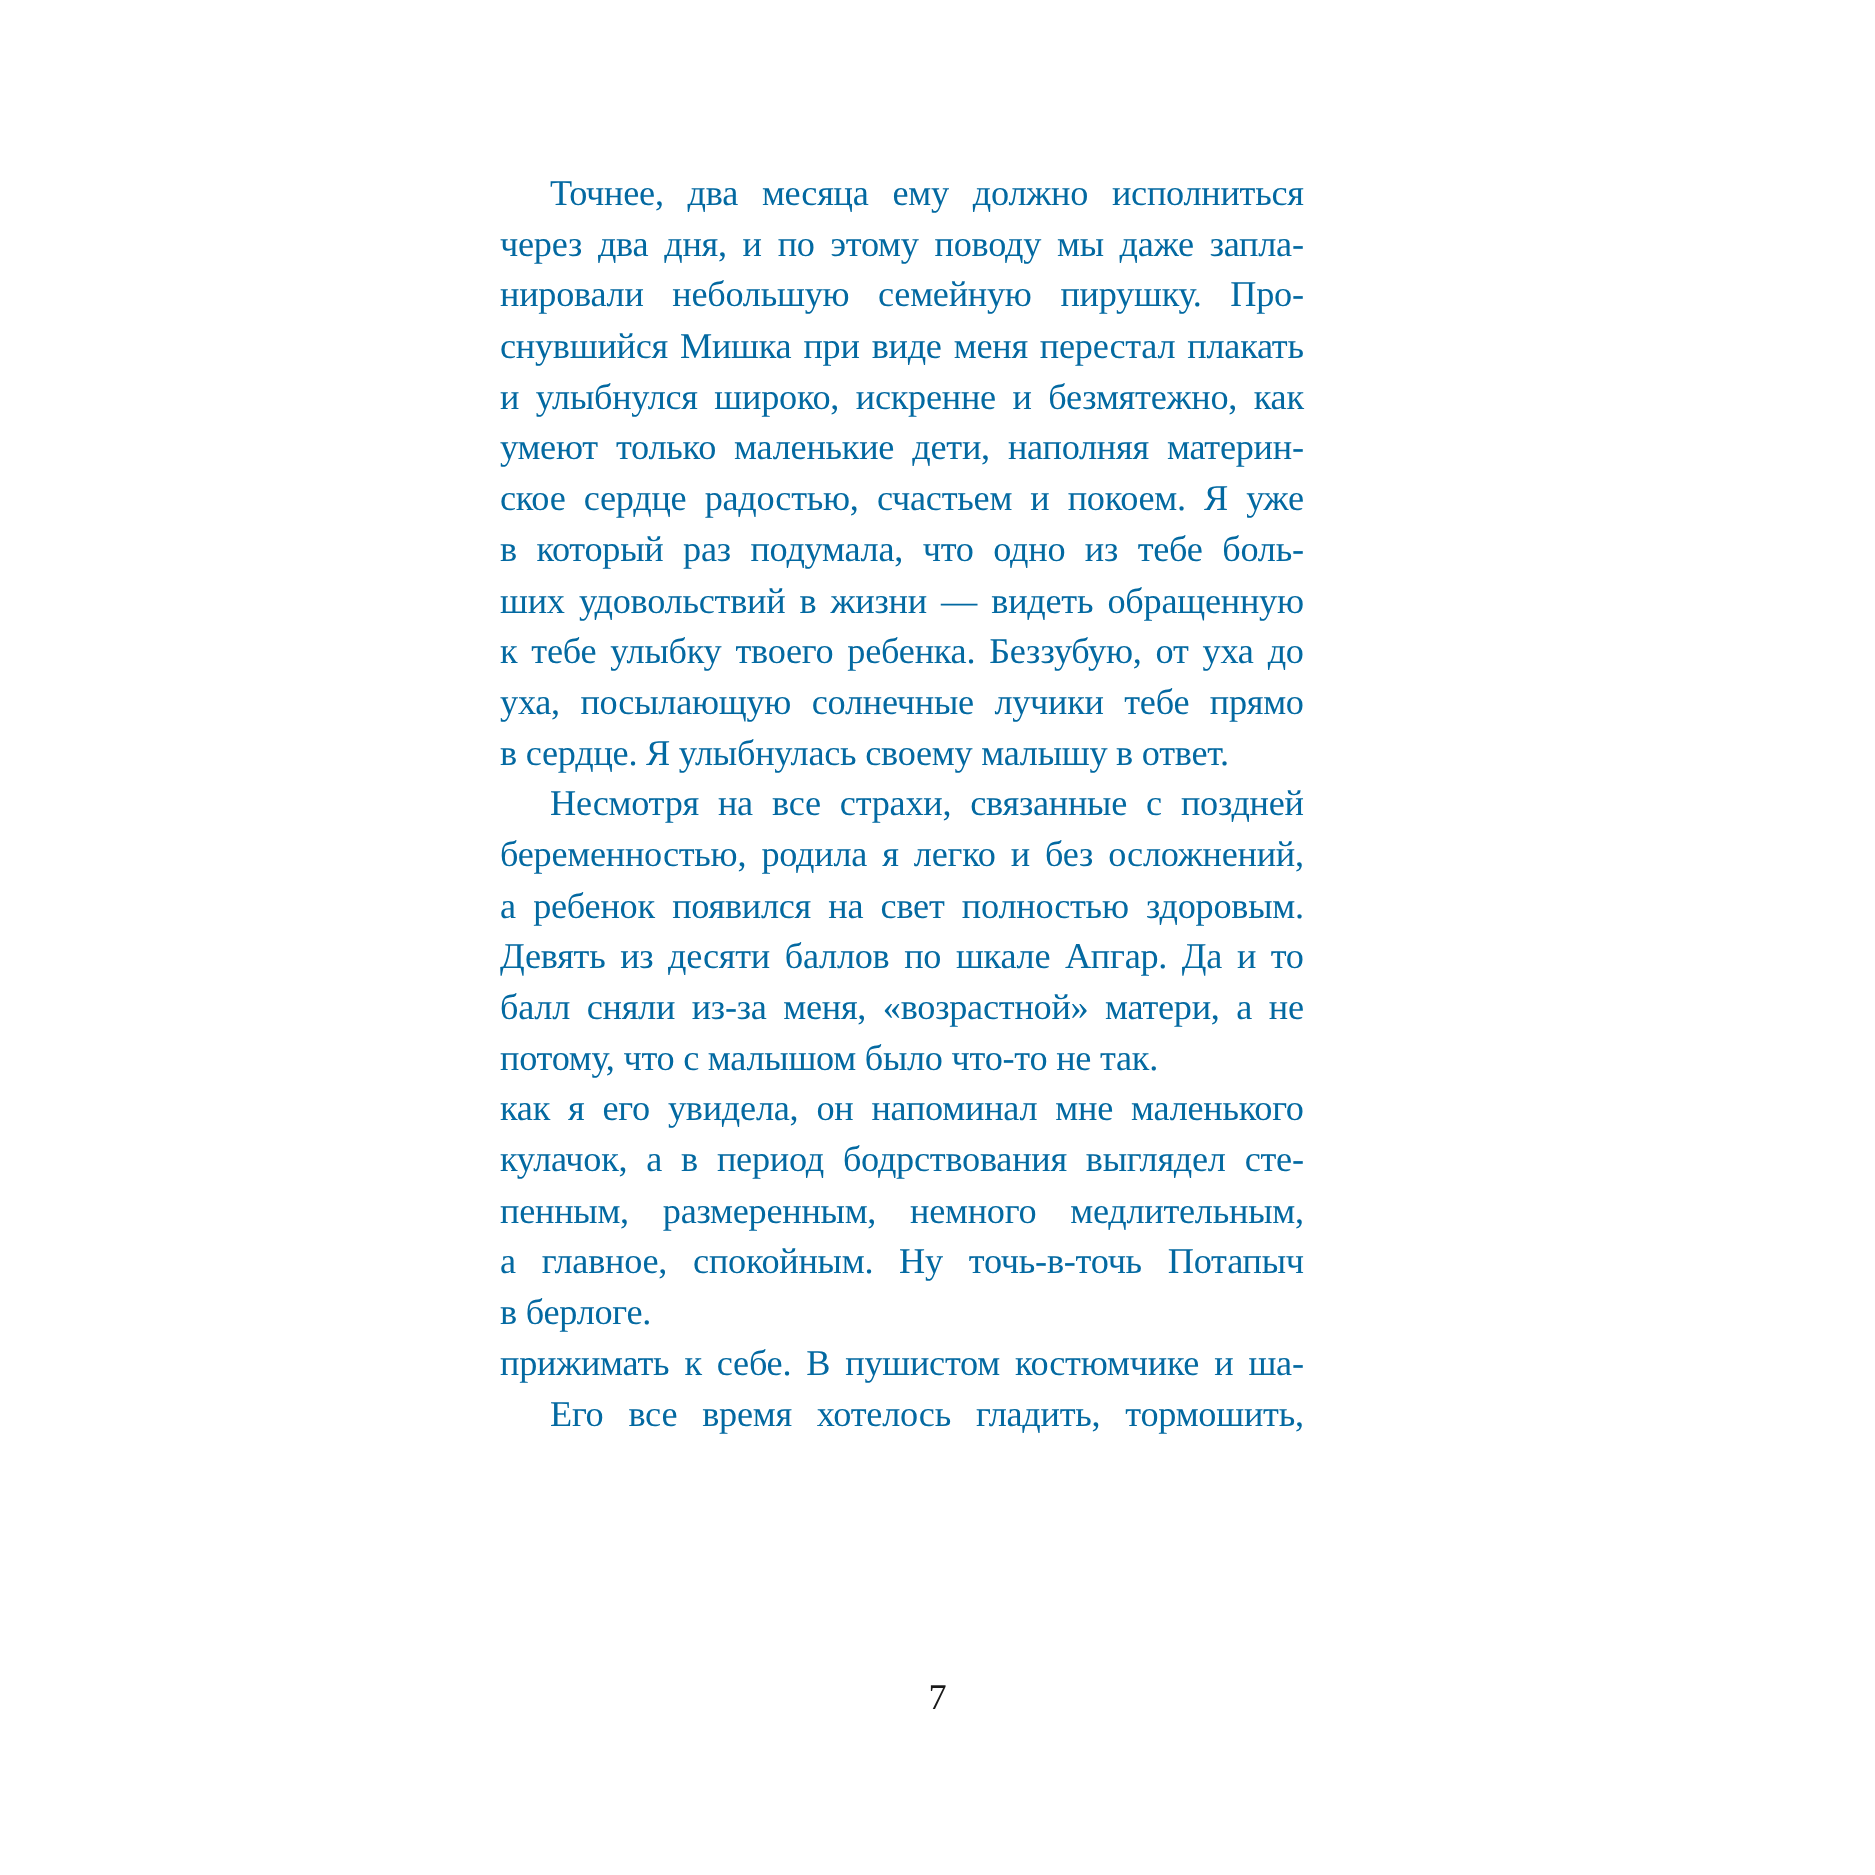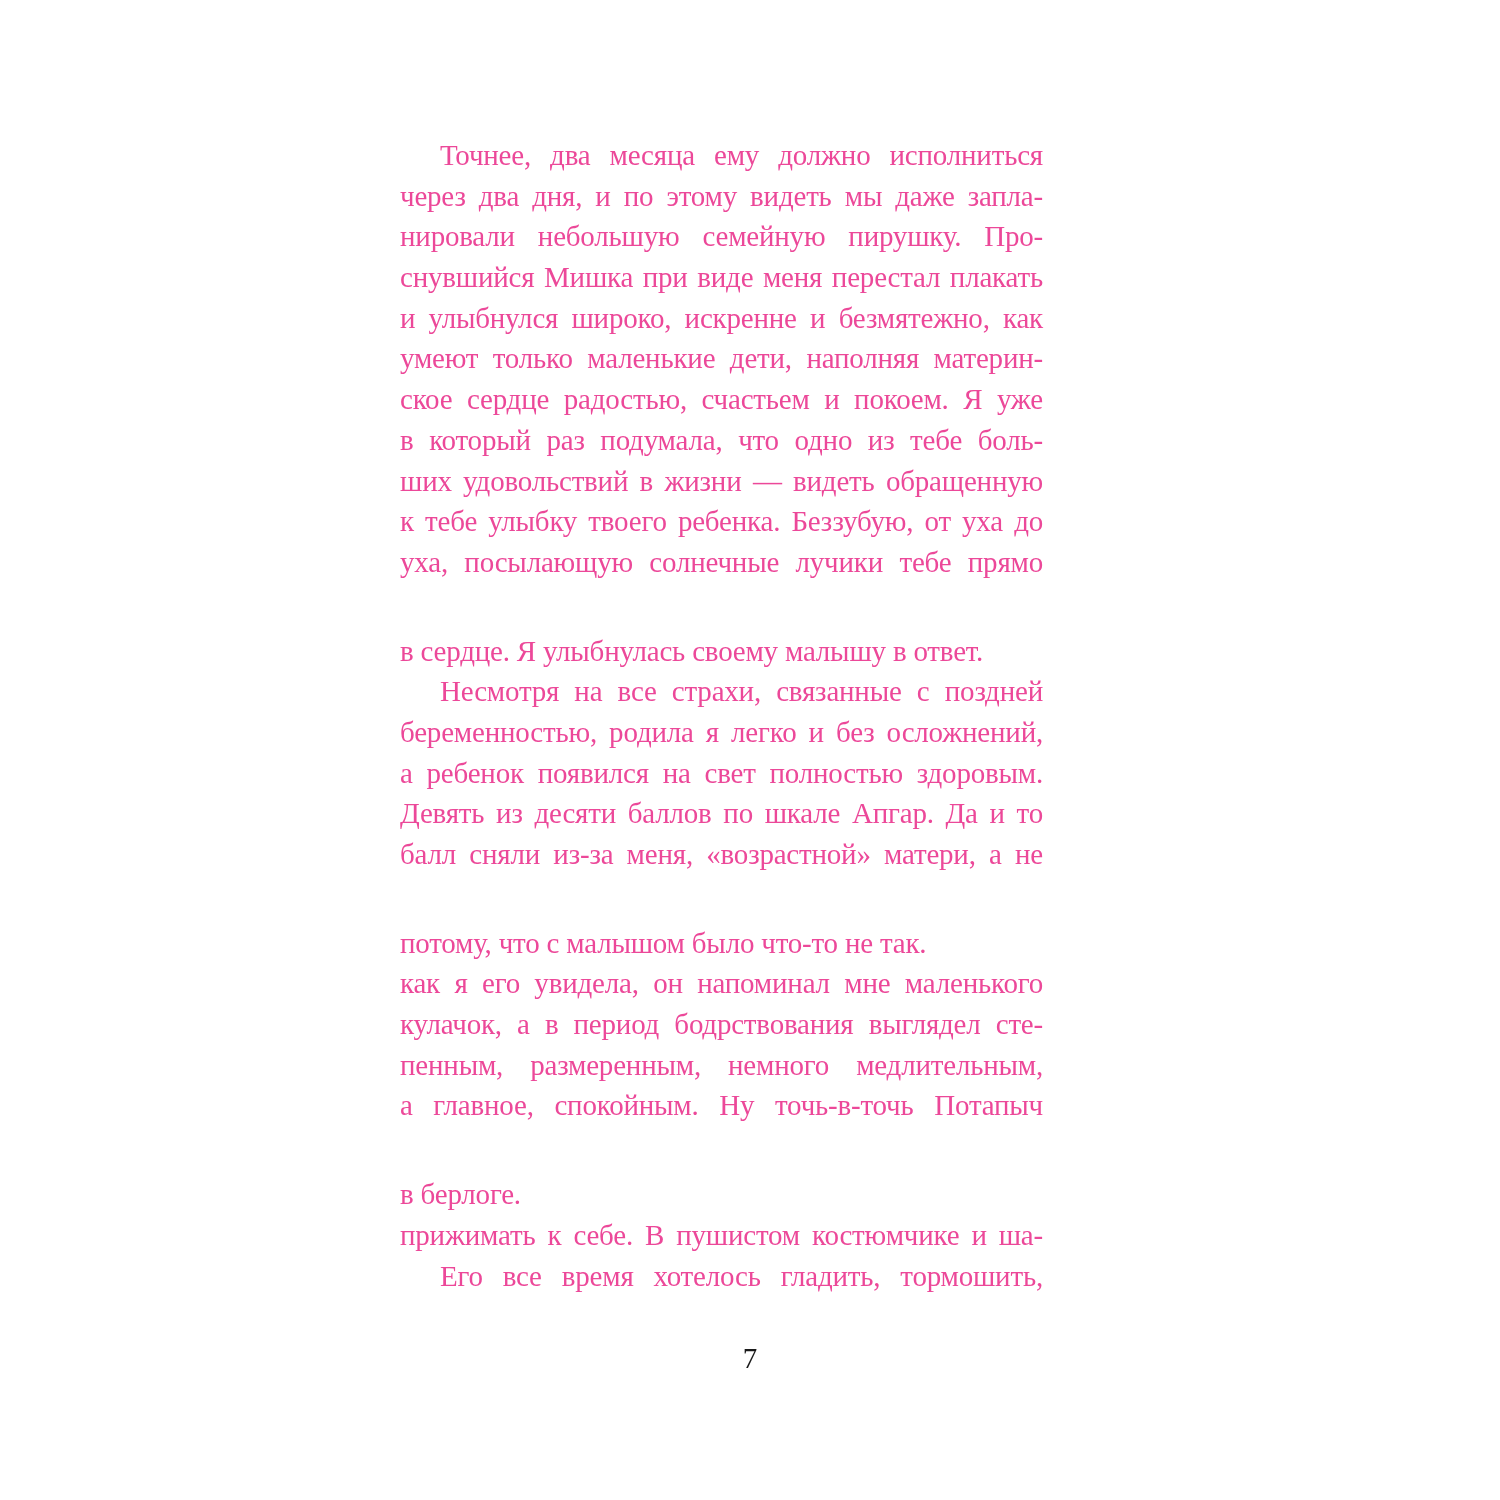--- a/index.html
+++ b/index.html
@@ -3,41 +3,41 @@
 <meta charset="utf-8">
 <style>
   html, body { margin:0; padding:0; background:#ffffff; }
   body { width:1500px; height:1500px; position:relative; overflow:hidden; }
   .page { position:absolute; left:400px; top:135px; width:643px; }
   .line {
     font-family: "Liberation Serif", "DejaVu Serif", serif;
     font-size: 29px;
     line-height: 40.7px;
     height: 40.7px;
-    color: #ec4899;
+    color: #0369a1;
     white-space: nowrap;
     text-align: justify;
     text-align-last: justify;
     letter-spacing: -0.2px;
   }
   .line.indent { padding-left: 40px; }
-  .line.last { text-align-last: left; margin-top: 48px; }
+  .line.last { text-align-last: left; }
   .folio {
     position:absolute; left:0; width:1500px; top:1342px;
     text-align:center;
     font-family: "Liberation Serif", "DejaVu Serif", serif;
     font-size: 29px; color:#1a1a1a;
   }
 </style>
 </head>
 <body>
 
 <div class="page">
   <div class="line indent">Точнее, два месяца ему должно исполниться</div>
-  <div class="line">через два дня, и по этому видеть мы даже запла-</div>
+  <div class="line">через два дня, и по этому поводу мы даже запла-</div>
   <div class="line">нировали небольшую семейную пирушку. Про-</div>
   <div class="line">снувшийся Мишка при виде меня перестал плакать</div>
   <div class="line">и улыбнулся широко, искренне и безмятежно, как</div>
   <div class="line">умеют только маленькие дети, наполняя материн-</div>
   <div class="line">ское сердце радостью, счастьем и покоем. Я уже</div>
   <div class="line">в который раз подумала, что одно из тебе боль-</div>
   <div class="line">ших удовольствий в жизни — видеть обращенную</div>
   <div class="line">к тебе улыбку твоего ребенка. Беззубую, от уха до</div>
   <div class="line">уха, посылающую солнечные лучики тебе прямо</div>
   <div class="line last">в сердце. Я улыбнулась своему малышу в ответ.</div>

